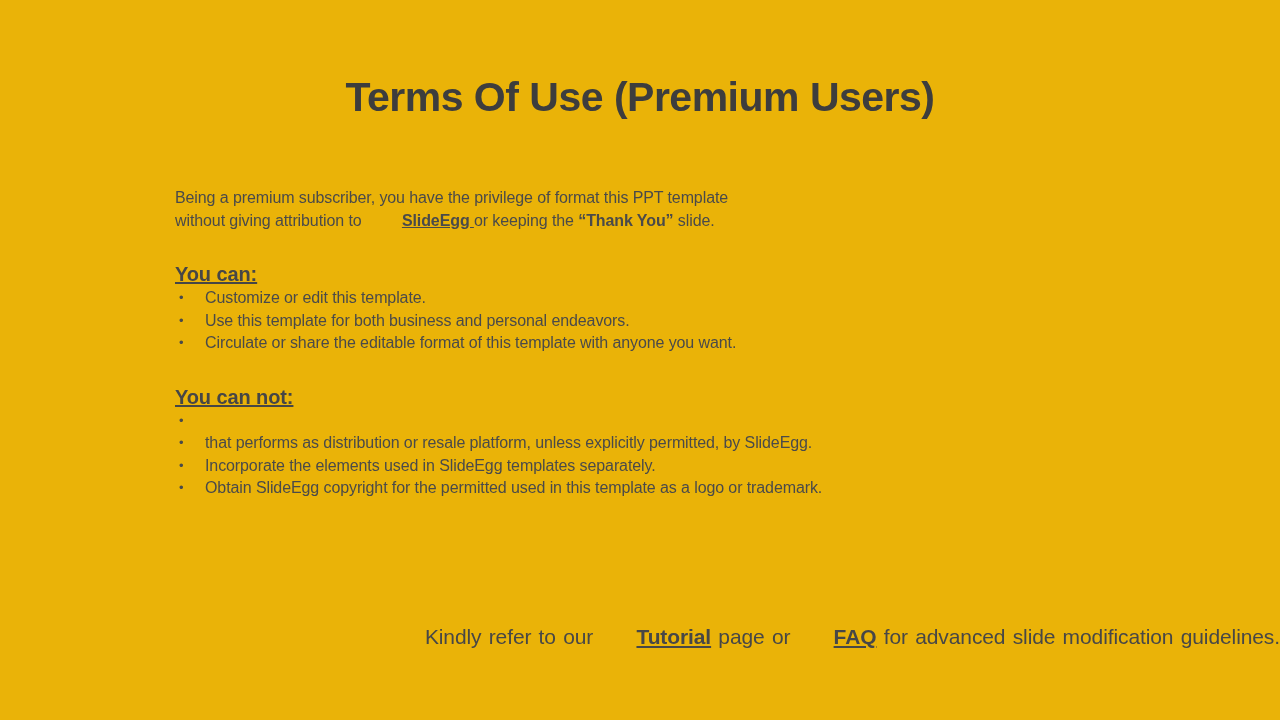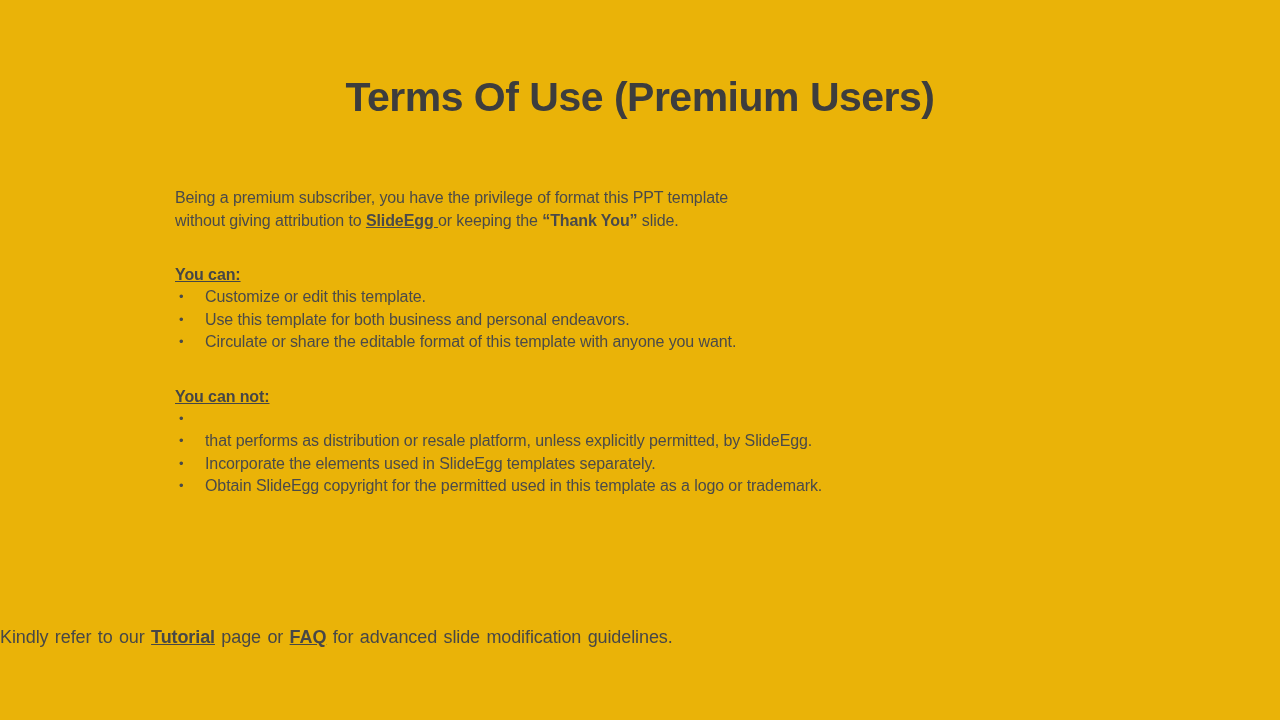--- a/index.html
+++ b/index.html
@@ -11,35 +11,35 @@
     position:absolute;top:74px;left:0;width:100%;margin:0;
     text-align:center;font-size:41px;font-weight:700;color:#3d3d3d;letter-spacing:-0.5px;
   }
   .content{
     position:absolute;left:175px;top:186px;width:770px;
     color:#4a4a4a;font-size:16px;letter-spacing:-0.1px;line-height:23px;
   }
   .intro{margin:0;}
   .line{display:block;}
   .b{font-weight:700;}
-  .link{font-weight:700;text-decoration:underline;color:inherit;cursor:pointer;}
+  .link{font-weight:700;text-decoration:underline;color:inherit;cursor:pointer;margin-left:36px;}
   .section-h{
-    display:inline-block;margin:31px 0 0 0;font-size:16px;font-weight:700;
+    display:inline-block;margin:31px 0 0 0;font-size:20px;font-weight:700;
     text-decoration:underline;line-height:23px;color:#464646;
   }
   .sec{margin:0;}
   ul.terms{list-style:none;margin:0 0 0 0;padding:0;line-height:22.5px;}
   ul.terms li{position:relative;padding-left:30px;}
   ul.terms li::before{
     content:"\2022";position:absolute;left:4px;top:0;
     font-size:13px;line-height:22.5px;color:#4a4a4a;
   }
   .footer{
-    position:absolute;top:625px;left:0;width:100%;margin:0;text-align:left;
-    font-size:18px;color:#474747;letter-spacing:-0.1px;word-spacing:1.5px;line-height:24px;
+    position:absolute;top:625px;left:0;width:100%;margin:0;text-align:right;
+    font-size:21px;color:#474747;letter-spacing:-0.1px;word-spacing:1.5px;line-height:24px;
   }
 </style>
 </head>
 <body>
 
 <div class="slide">
 
   <h1 class="title">Terms Of Use (Premium Users)</h1>
 
   <div class="content">

